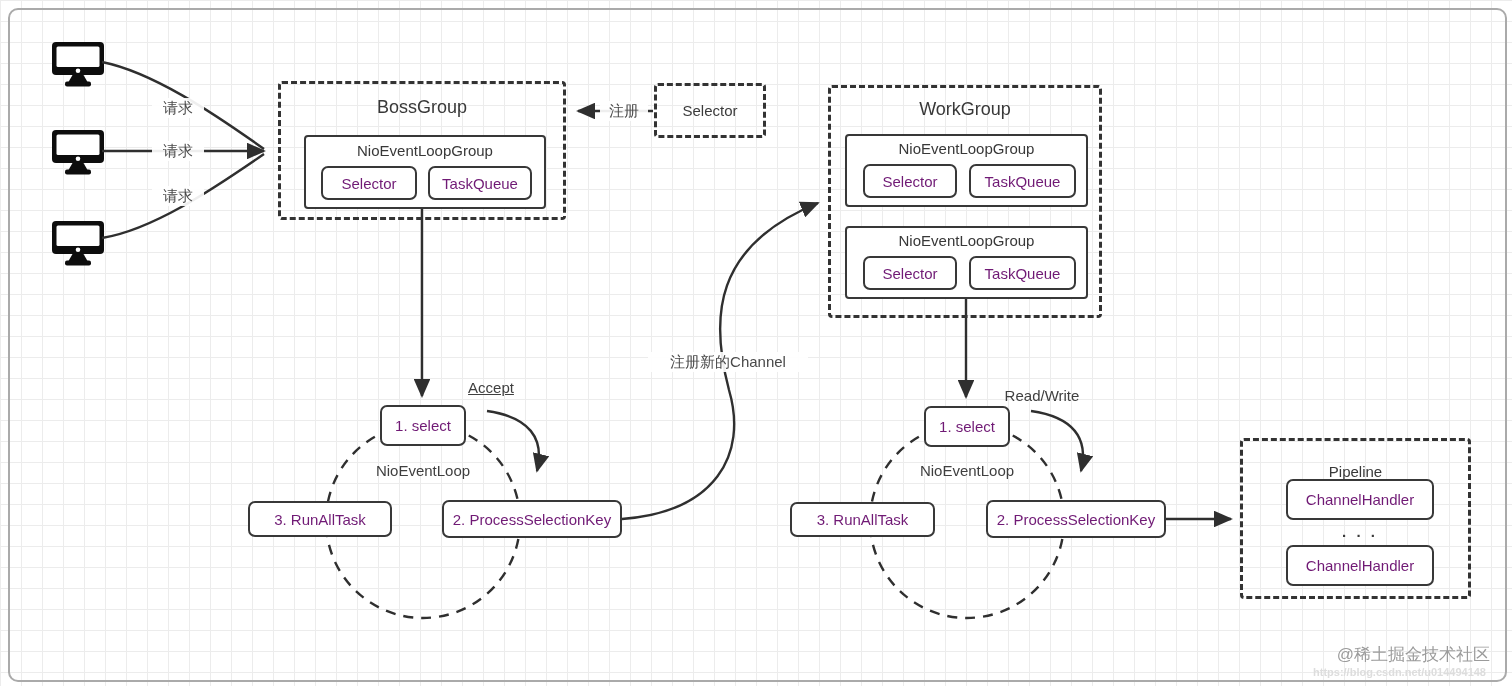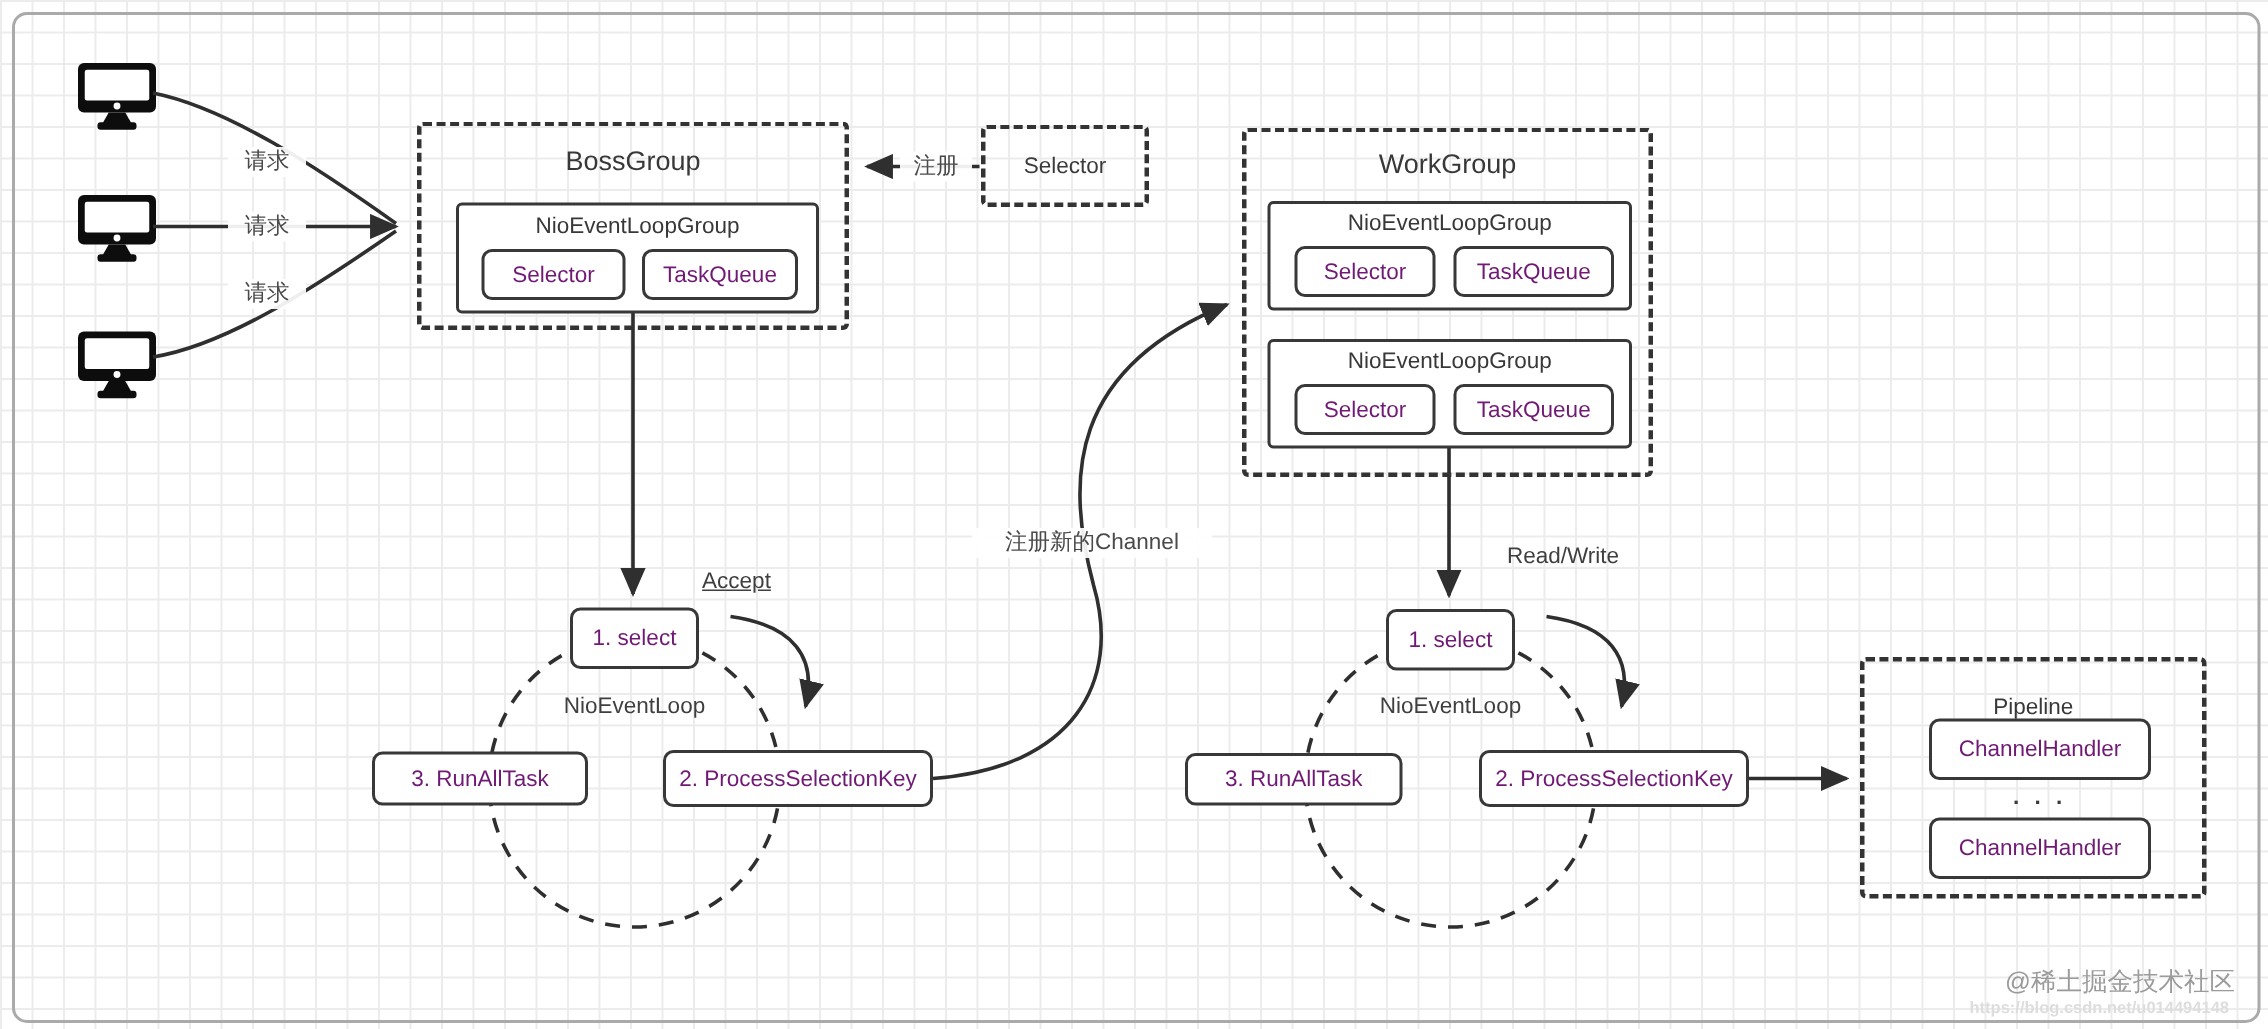--- a/index.html
+++ b/index.html
@@ -138,21 +138,21 @@
   <div class="solid-box" style="left:380px;top:405px;width:86px;height:41px;">1. select</div>
   <div class="free-label" style="left:348px;top:461px;width:150px;">NioEventLoop</div>
   <div class="solid-box" style="left:248px;top:501px;width:144px;height:36px;">3. RunAllTask</div>
   <div class="solid-box" style="left:442px;top:500px;width:180px;height:38px;">2. ProcessSelectionKey</div>
   <div class="free-label" style="left:451px;top:378px;width:80px;text-decoration:underline;">Accept</div>
 
   <div class="solid-box" style="left:924px;top:406px;width:86px;height:41px;">1. select</div>
   <div class="free-label" style="left:892px;top:461px;width:150px;">NioEventLoop</div>
   <div class="solid-box" style="left:790px;top:502px;width:145px;height:35px;">3. RunAllTask</div>
   <div class="solid-box" style="left:986px;top:500px;width:180px;height:38px;">2. ProcessSelectionKey</div>
-  <div class="free-label" style="left:992px;top:361px;width:100px;text-align:center;">Read/Write</div>
+  <div class="free-label" style="left:992px;top:386px;width:100px;text-align:center;">Read/Write</div>
 
   <div class="line-label" style="left:648px;top:352px;width:156px;">注册新的Channel</div>
 
   <div class="dashed-box" style="left:1240px;top:438px;width:231px;height:161px;">
     <div class="sub-title" style="top:22px;font-size:15px;">Pipeline</div>
     <div class="solid-box" style="left:43px;top:38px;width:148px;height:41px;">ChannelHandler</div>
     <div class="dots" style="left:43px;top:84px;width:148px;">. . .</div>
     <div class="solid-box" style="left:43px;top:104px;width:148px;height:41px;">ChannelHandler</div>
   </div>
 

